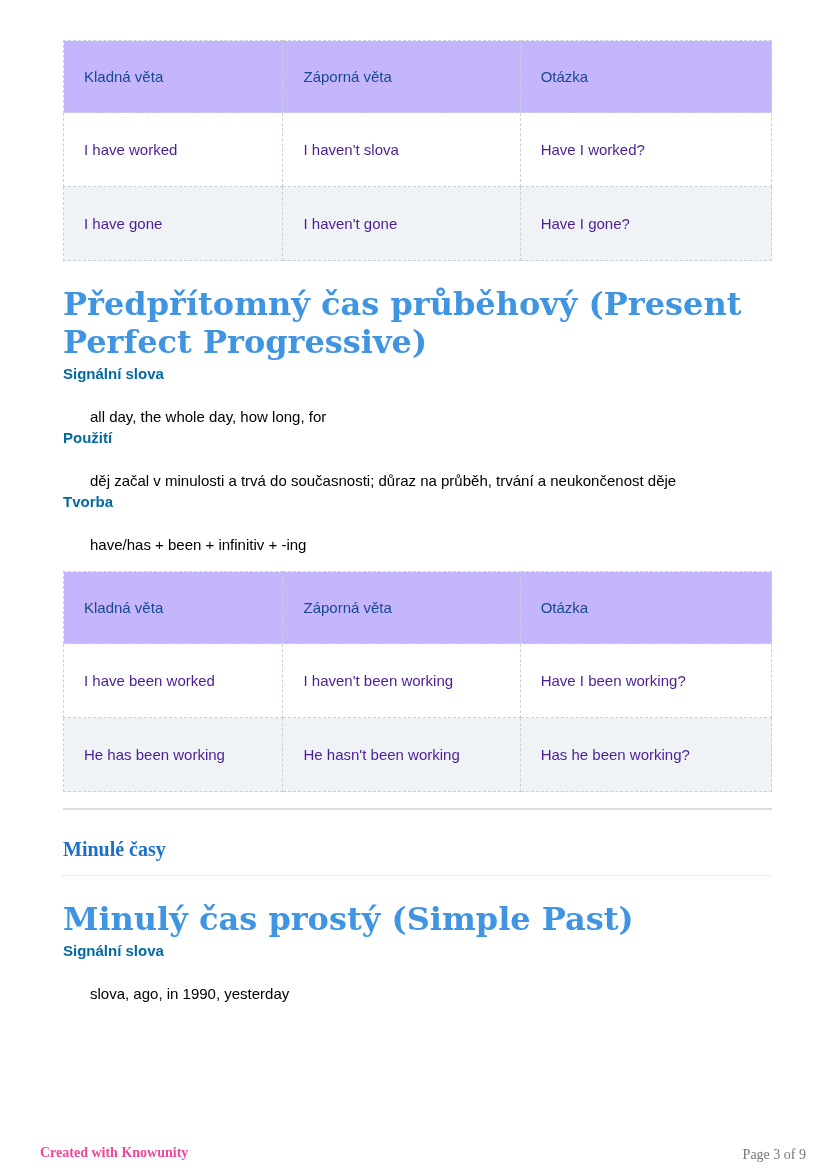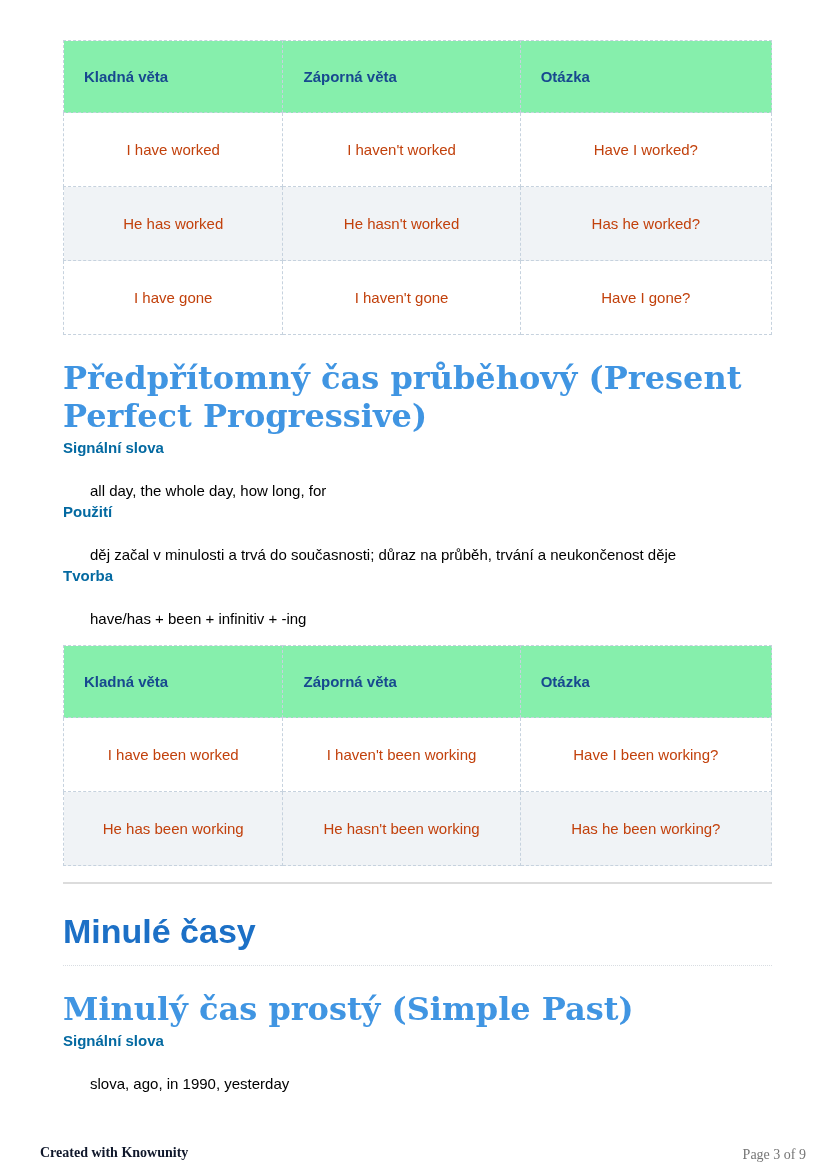--- a/index.html
+++ b/index.html
@@ -26,43 +26,42 @@
     border-collapse: collapse;
     margin-top: 0;
   }
   table.tense-table th, table.tense-table td {
     border: 1px dashed #c6d2de;
     text-align: left;
     vertical-align: middle;
     font-size: 15px;
   }
   table.tense-table th {
-    background: #86efac;
+    background: #c4b5fd;
     color: #17498f;
-    font-weight: 700;
+    font-weight: 400;
     padding: 27px 20px;
   }
   table.tense-table td {
-    color: #c2410c;
+    color: #4c1d95;
     padding: 28px 20px;
-    text-align: center;
   }
   table.tense-table tbody tr:nth-child(even) td { background: #f0f3f6; }
   table.tense-table th:nth-child(1), table.tense-table td:nth-child(1) { width: 31%; }
   table.tense-table th:nth-child(2), table.tense-table td:nth-child(2) { width: 33.5%; }
   table.tense-table th:nth-child(3), table.tense-table td:nth-child(3) { width: 35.5%; }
 
   #table-present-perfect { margin-top: 40px; }
   #table-ppp { margin-top: 18px; }
 
   
   h1.doc-h1 {
-    font-family: Liberation Sans, sans-serif;
+    font-family: Liberation Serif, serif;
     font-weight: 700;
-    font-size: 34px;
+    font-size: 20px;
     color: #1c70c6;
     margin-top: 28px;
     padding-bottom: 14px;
     border-bottom: 1px dotted #d8dde2;
   }
   h2.doc-h2 {
     font-family: "DejaVu Serif", serif;
     font-weight: 700;
     font-size: 32px;
     color: #4095e2;
@@ -88,21 +87,21 @@
   }
 
   
   .footer-left {
     position: absolute;
     left: 40px;
     bottom: 10px;
     font-family: "Liberation Serif", serif;
     font-weight: 700;
     font-size: 14px;
-    color: #0f172a;
+    color: #ec4899;
   }
   .footer-right {
     position: absolute;
     right: 22px;
     bottom: 8px;
     font-family: "Liberation Serif", serif;
     font-size: 14px;
     color: #757575;
   }
 </style>
@@ -116,27 +115,22 @@
         <thead>
           <tr>
             <th>Kladná věta</th>
             <th>Záporná věta</th>
             <th>Otázka</th>
           </tr>
         </thead>
         <tbody>
           <tr>
             <td>I have worked</td>
-            <td>I haven't worked</td>
+            <td>I haven't slova</td>
             <td>Have I worked?</td>
-          </tr>
-          <tr>
-            <td>He has worked</td>
-            <td>He hasn't worked</td>
-            <td>Has he worked?</td>
           </tr>
           <tr>
             <td>I have gone</td>
             <td>I haven't gone</td>
             <td>Have I gone?</td>
           </tr>
         </tbody>
       </table>
 
     <h2 class="doc-h2">Předpřítomný čas průběhový (Present Perfect Progressive)</h2>

